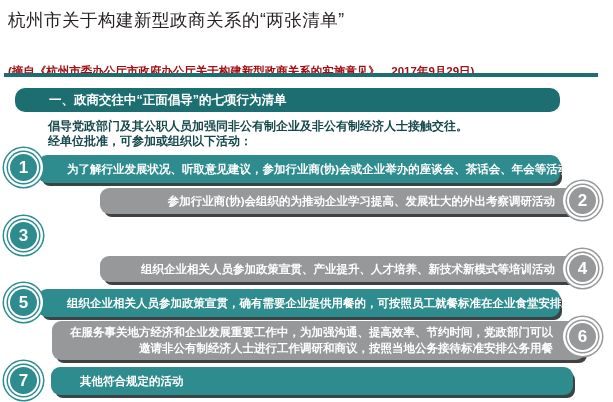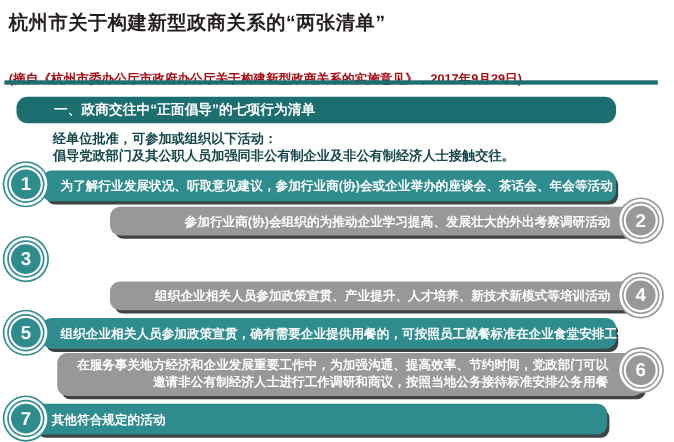--- a/index.html
+++ b/index.html
@@ -2,21 +2,21 @@
 <html><head>
 <meta charset="utf-8">
 <style>
   html,body{margin:0;padding:0;background:#ffffff;}
   .canvas{
     position:relative;width:613px;height:402px;background:#ffffff;overflow:hidden;
     font-family:"Liberation Sans","DejaVu Sans",sans-serif;
   }
   .title{
     position:absolute;left:8px;top:8px;width:590px;
-    font-size:17.5px;font-weight:bold;color:#241e1e;letter-spacing:.5px;
+    font-size:17.5px;font-weight:normal;color:#241e1e;letter-spacing:.5px;
   }
   .subtitle{
     position:absolute;left:8px;top:38px;width:590px;
     font-size:11.5px;font-weight:bold;color:#a50d12;margin-top:26px;
   }
   .rule{position:absolute;left:4px;top:73px;width:594px;height:4px;background:#1d6e70;}
   .band{
     position:absolute;left:15px;top:88px;width:545px;height:24px;box-sizing:border-box;
     background:#1d6e70;border-radius:10px;color:#ffffff;font-weight:bold;
     font-size:12.5px;line-height:24px;padding-left:34px;
@@ -24,21 +24,21 @@
   .intro{
     position:absolute;left:48px;top:119px;width:540px;
     font-size:12px;font-weight:bold;color:#16474b;line-height:15px;
   }
   .bar{
     position:absolute;box-sizing:border-box;color:#ffffff;font-weight:bold;
     font-size:11.5px;border-radius:9px;display:flex;align-items:center;
   }
   .bar.teal{background:#2e8c8e;box-shadow:3px 4px 0 -1px #3a4446;}
   .bar.gray{background:#97989a;box-shadow:3px 4px 0 -1px #3f4143;}
-  .bar.left-text{padding-left:17px;white-space:nowrap;}
+  .bar.left-text{padding-left:29px;white-space:nowrap;}
   .bar.right-text{justify-content:flex-end;padding-right:30px;white-space:nowrap;text-align:right;}
   .bar.multi{display:block;padding:4px 32px 4px 12px;text-align:right;line-height:15.5px;white-space:normal;}
   .num{
     position:absolute;width:27px;height:27px;border-radius:50%;z-index:2;
     color:#ffffff;font-weight:bold;font-size:17px;
     display:flex;align-items:center;justify-content:center;
   }
   .num.teal{
     background:#2e8c8e;
     box-shadow:0 0 0 2px #fff,0 0 0 3.5px #2e8c8e,0 0 0 6px #fff,0 0 0 7.5px #2e8c8e;
@@ -47,36 +47,36 @@
     background:#97989a;
     box-shadow:0 0 0 2px #fff,0 0 0 3.5px #97989a,0 0 0 6px #fff,0 0 0 7.5px #97989a;
   }
   
   #bar1{left:38px;top:155px;width:522px;height:28px;}  #num1{left:10px;top:154px;}
   #bar2{left:100px;top:188px;width:485px;height:26px;} #num2{left:569px;top:187px;}
   #bar3{left:38px;top:222px;width:522px;height:28px;}  #num3{left:10px;top:222px;}
   #bar4{left:100px;top:256px;width:485px;height:26px;} #num4{left:569px;top:255px;}
   #bar5{left:38px;top:289px;width:522px;height:28px;}  #num5{left:10px;top:289px;}
   #bar6{left:52px;top:321px;width:533px;height:39px;}  #num6{left:569px;top:323px;}
-  #bar7{left:30px;top:367px;width:522px;height:28px;}  #num7{left:10px;top:367px;}
+  #bar7{left:51px;top:367px;width:522px;height:28px;}  #num7{left:10px;top:367px;}
 </style>
 </head>
 <body>
 
 <div class="canvas">
 
   <div class="title">杭州市关于构建新型政商关系的“两张清单”</div>
   <div class="subtitle">(摘自《杭州市委办公厅市政府办公厅关于构建新型政商关系的实施意见》，2017年9月29日)</div>
   <div class="rule"></div>
 
   <div class="band">一、政商交往中“正面倡导”的七项行为清单</div>
 
   <div class="intro">
+    <div>倡导党政部门及其公职人员加强同非公有制企业及非公有制经济人士接触交往。</div>
     <div>经单位批准，可参加或组织以下活动：</div>
-    <div>倡导党政部门及其公职人员加强同非公有制企业及非公有制经济人士接触交往。</div>
   </div>
 
   <div id="bar1" class="bar teal left-text">为了解行业发展状况、听取意见建议，参加行业商(协)会或企业举办的座谈会、茶话会、年会等活动</div>
   <div id="num1" class="num teal">1</div>
 
   <div id="bar2" class="bar gray right-text">参加行业商(协)会组织的为推动企业学习提高、发展壮大的外出考察调研活动</div>
   <div id="num2" class="num gray">2</div>
 
   <div id="num3" class="num teal">3</div>
 

